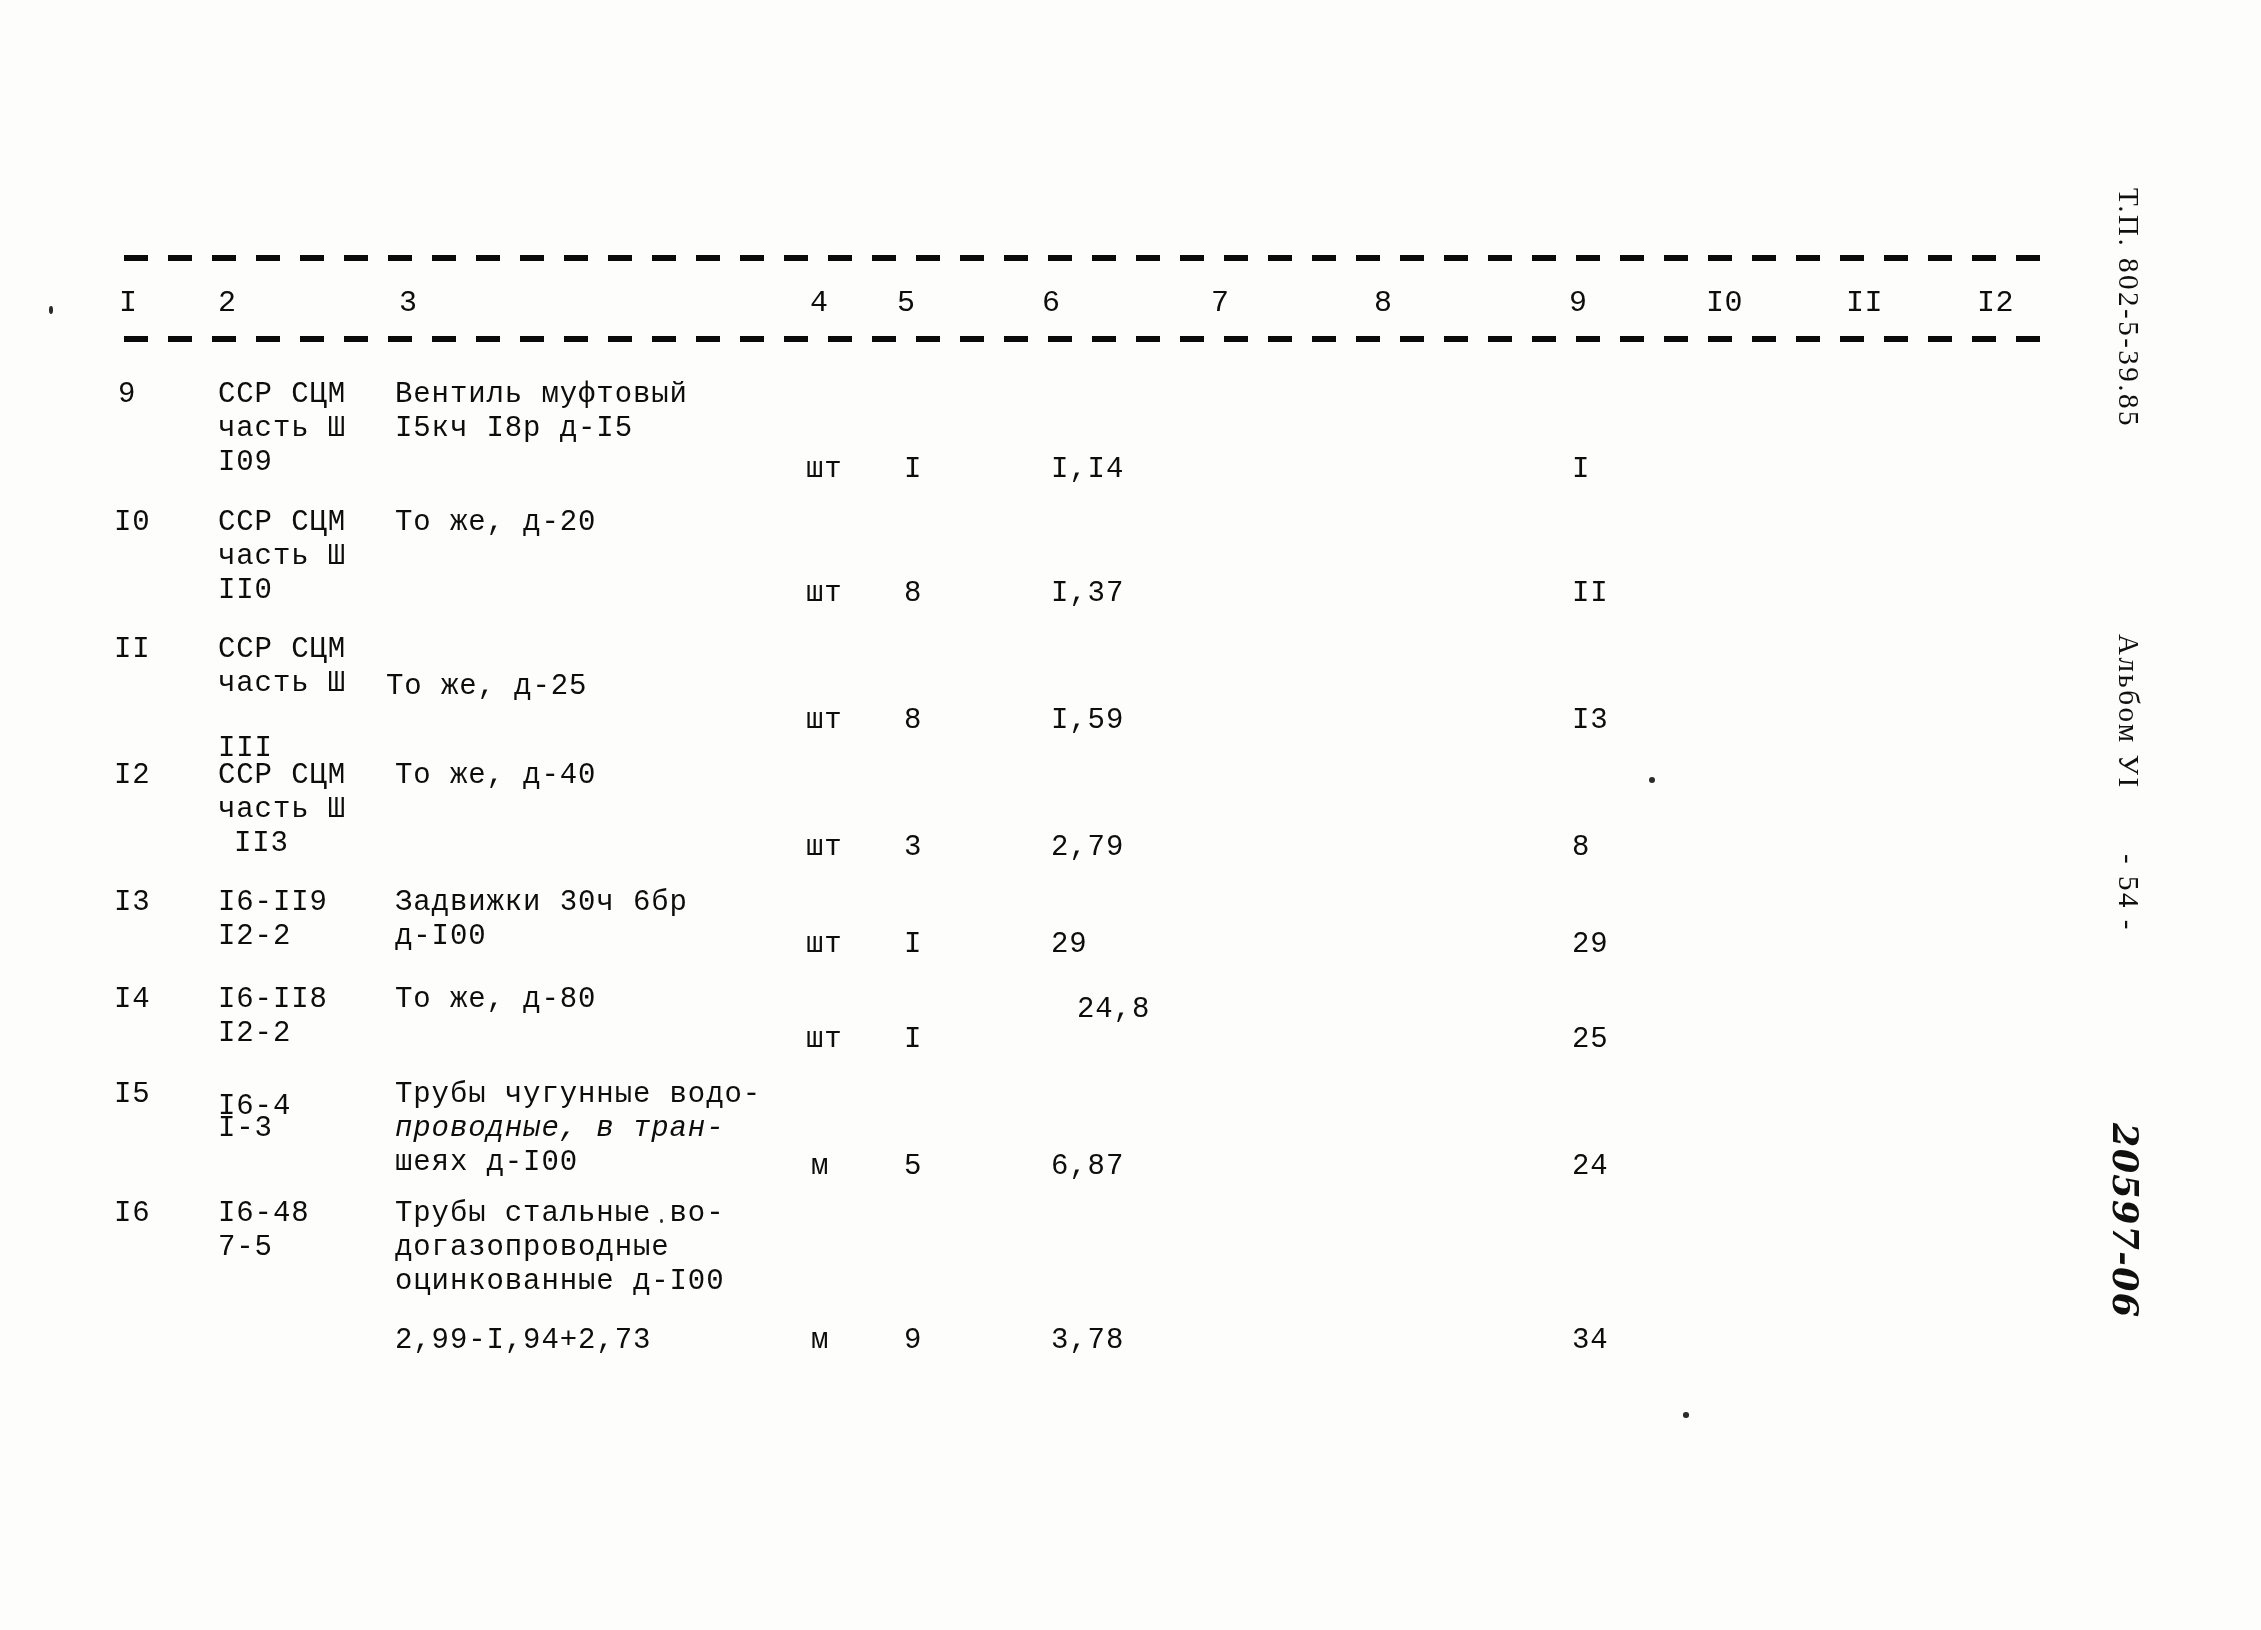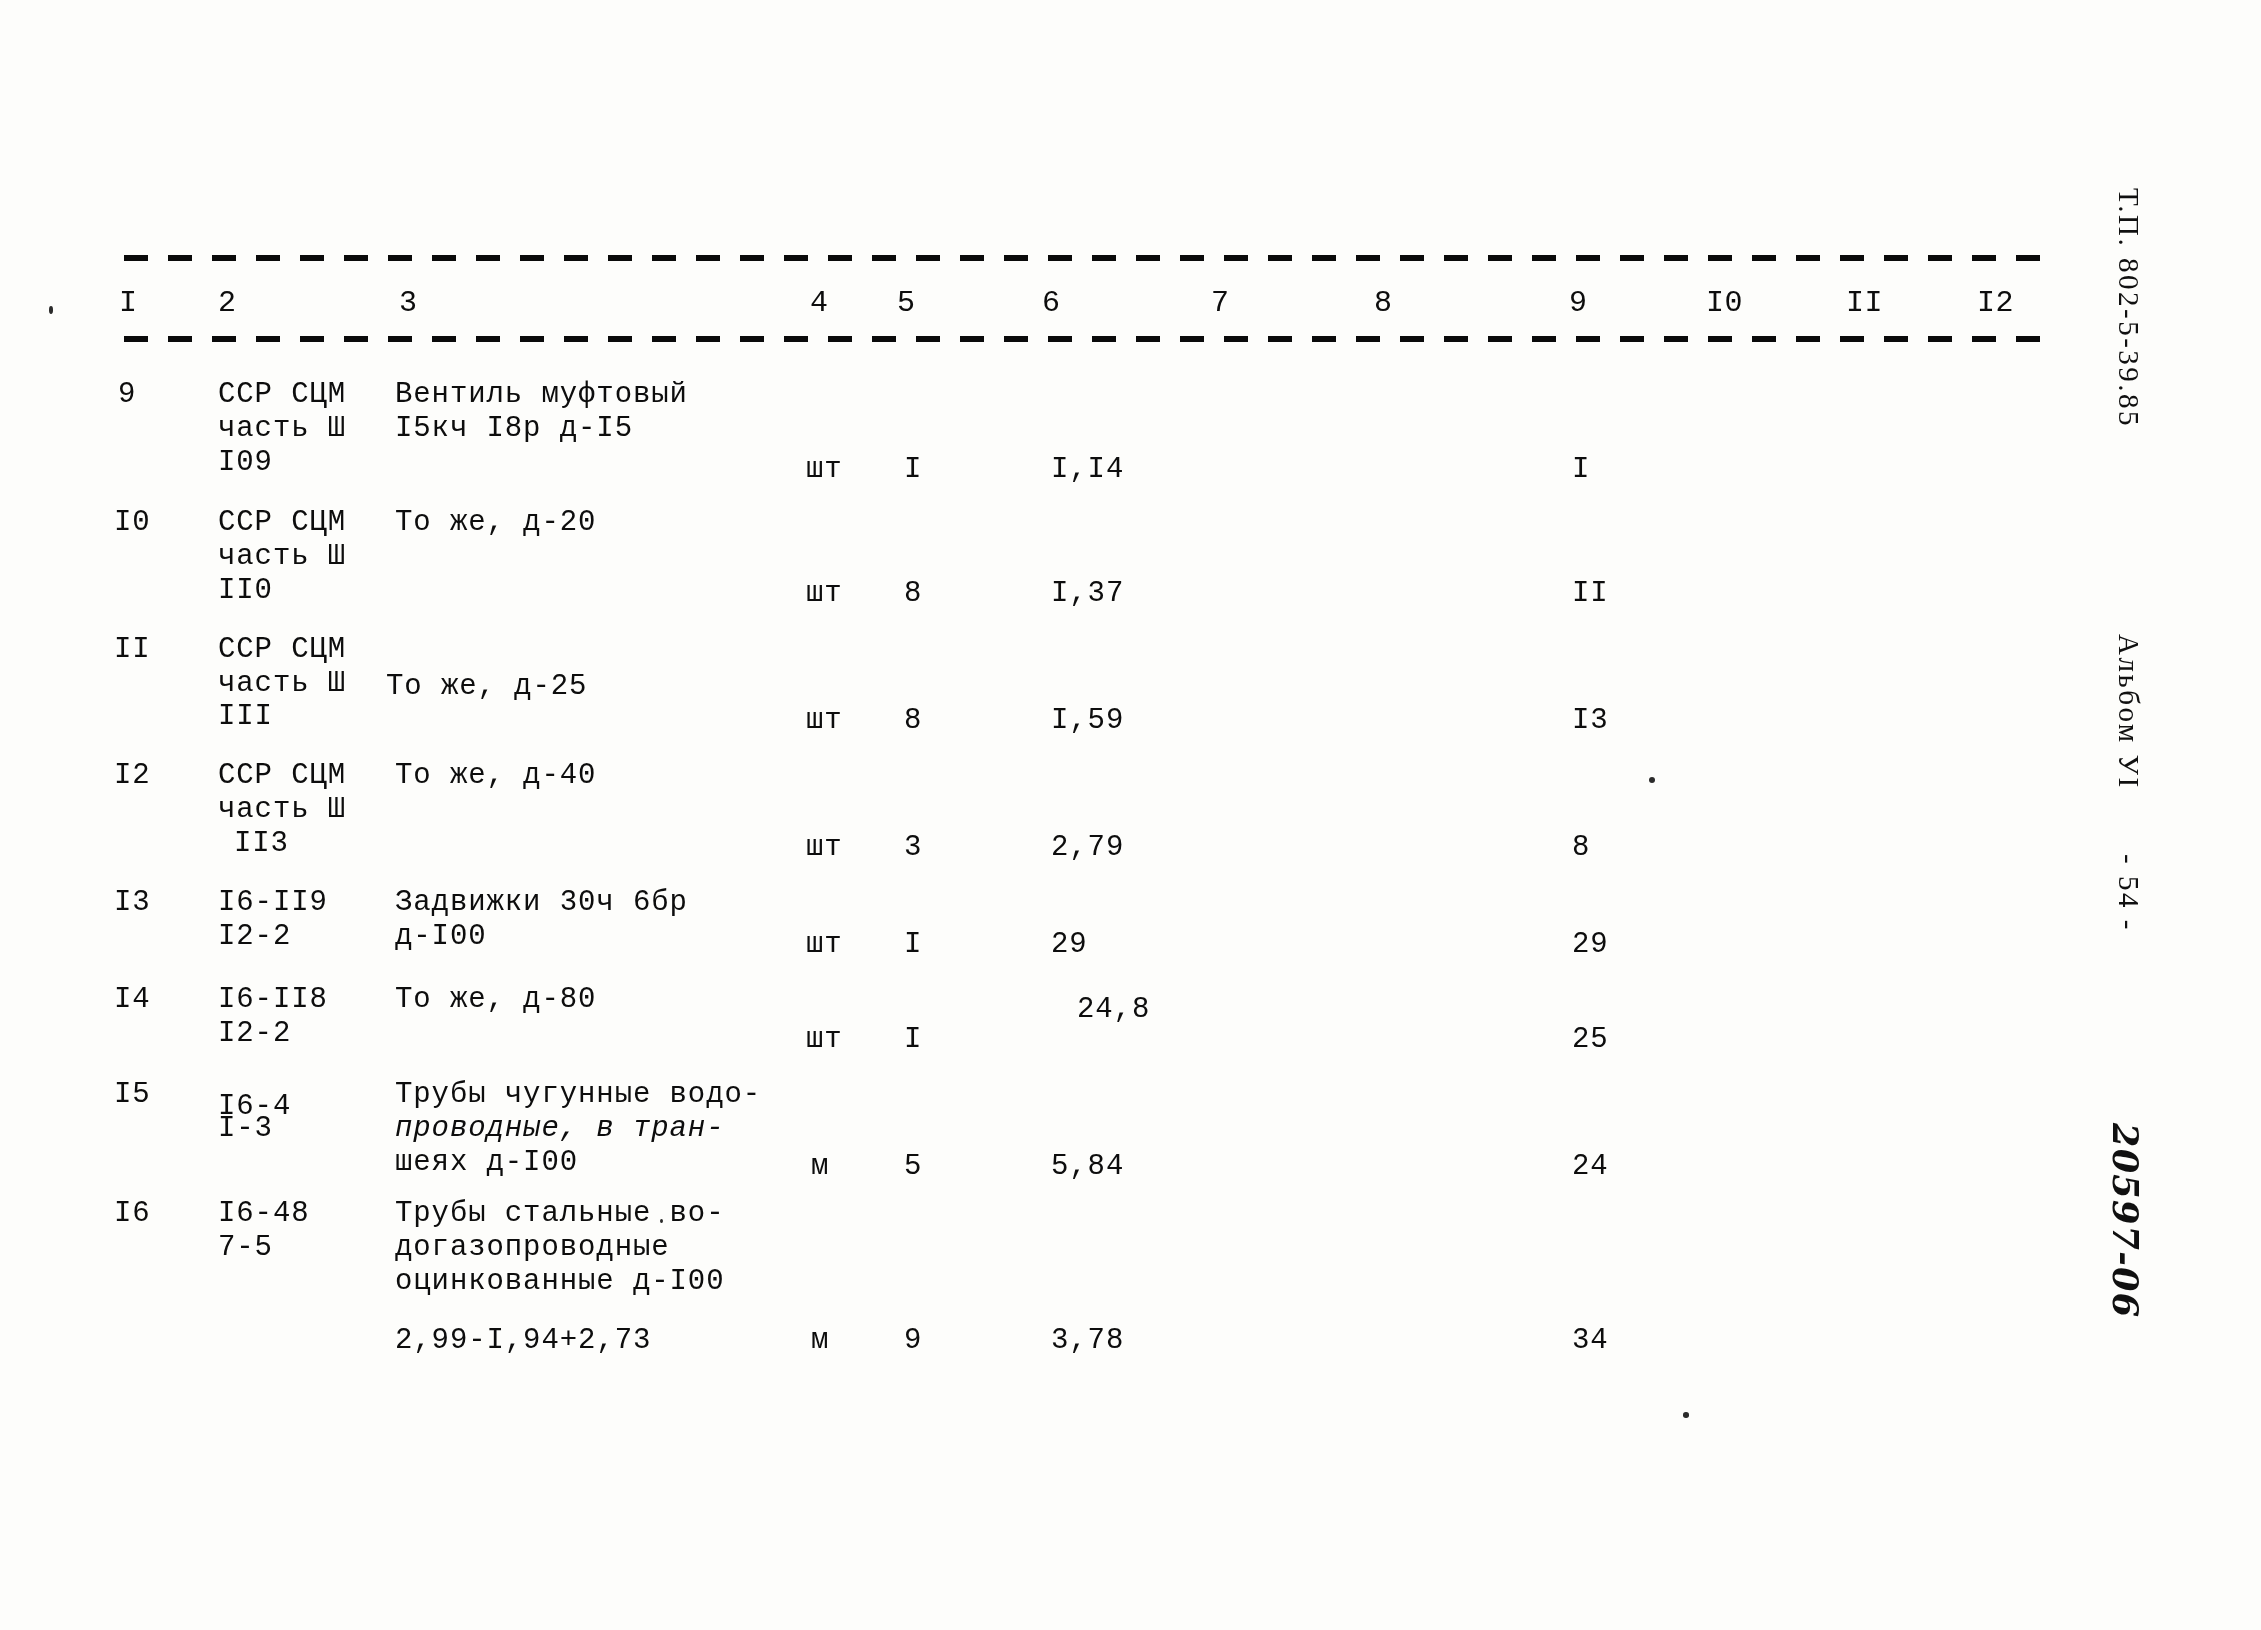--- a/index.html
+++ b/index.html
@@ -116,21 +116,21 @@
     <div class="cell" style="left:806px; top:577px;">шт</div>
     <div class="cell" style="left:904px; top:577px;">8</div>
     <div class="cell" style="left:1051px; top:577px;text-align:center;">I,37</div>
     <div class="cell" style="left:1572px; top:577px;">II</div>
   </div>
 
   <div>
     <div class="cell" style="left:114px; top:633px;">II</div>
     <div class="cell" style="left:218px; top:633px;">ССР СЦМ</div>
     <div class="cell" style="left:218px; top:667px;">часть Ш</div>
-    <div class="cell" style="left:218px; top:700px;text-align:center;">III</div>
+    <div class="cell" style="left:218px; top:732px;text-align:center;">III</div>
     <div class="cell" style="left:386px; top:633px;margin-top:37px;">То же, д-25</div>
     <div class="cell" style="left:806px; top:704px;">шт</div>
     <div class="cell" style="left:904px; top:704px;">8</div>
     <div class="cell" style="left:1051px; top:704px;">I,59</div>
     <div class="cell" style="left:1572px; top:704px;">I3</div>
   </div>
 
   <div>
     <div class="cell" style="left:114px; top:759px;">I2</div>
     <div class="cell" style="left:218px; top:759px;">ССР СЦМ</div>
@@ -168,21 +168,21 @@
 
   <div>
     <div class="cell" style="left:114px; top:1078px;">I5</div>
     <div class="cell" style="left:218px; top:1078px;margin-top:12px;">I6-4</div>
     <div class="cell" style="left:218px; top:1112px;">I-3</div>
     <div class="cell" style="left:395px; top:1078px;">Трубы чугунные водо-</div>
     <div class="cell" style="left:395px; top:1112px;font-style:italic;">проводные, в тран-</div>
     <div class="cell" style="left:395px; top:1146px;">шеях д-I00</div>
     <div class="cell" style="left:811px; top:1150px;">м</div>
     <div class="cell" style="left:904px; top:1150px;">5</div>
-    <div class="cell" style="left:1051px; top:1150px;">5,84</div>
+    <div class="cell" style="left:1051px; top:1150px;">6,87</div>
     <div class="cell" style="left:1572px; top:1150px;">24</div>
   </div>
 
   <div>
     <div class="cell" style="left:114px; top:1197px;">I6</div>
     <div class="cell" style="left:218px; top:1197px;">I6-48</div>
     <div class="cell" style="left:218px; top:1231px;">7-5</div>
     <div class="cell" style="left:395px; top:1197px;">Трубы стальные во-</div>
     <div class="cell" style="left:395px; top:1231px;">догазопроводные</div>
     <div class="cell" style="left:395px; top:1265px;">оцинкованные д-I00</div>

